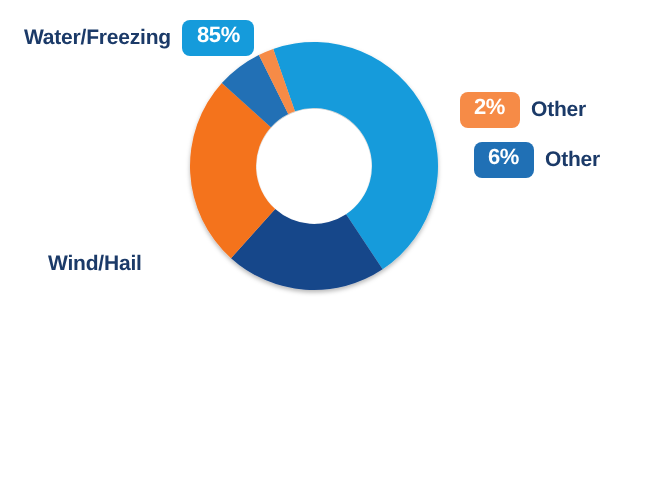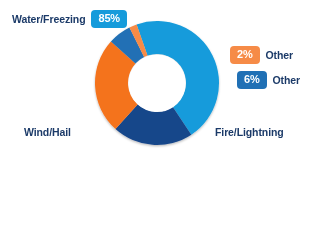--- a/index.html
+++ b/index.html
@@ -116,19 +116,18 @@
   </svg>
 
   <div class="callout" id="callout-wind">
     <span class="cat-label">Wind/Hail</span>
   </div>
   <svg class="tail" style="left:103px; top:119px;" width="42" height="28" viewBox="0 0 42 28">
     <path d="M 42 0 L 0 17 L 22 20 L 30 28 Z" fill="#17468A"></path>
   </svg>
 
   <div class="callout" id="callout-fire">
-    <span class="cat-label">Fire/Lightning</span>
   </div>
   <svg class="tail" style="left:196px; top:104px;" width="26" height="26" viewBox="0 0 26 26">
     <path d="M 26 0 L 2 12 L 0 24 L 14 16 L 26 14 Z" fill="#F4731E"></path>
   </svg>
 
 </div>
 
 </body></html>

